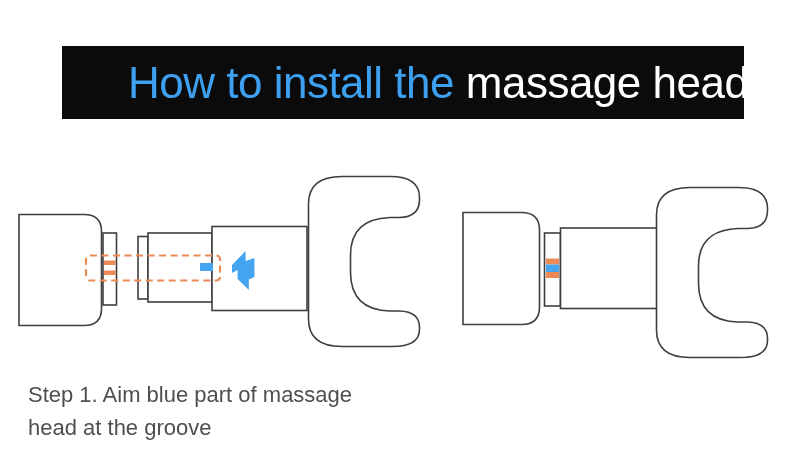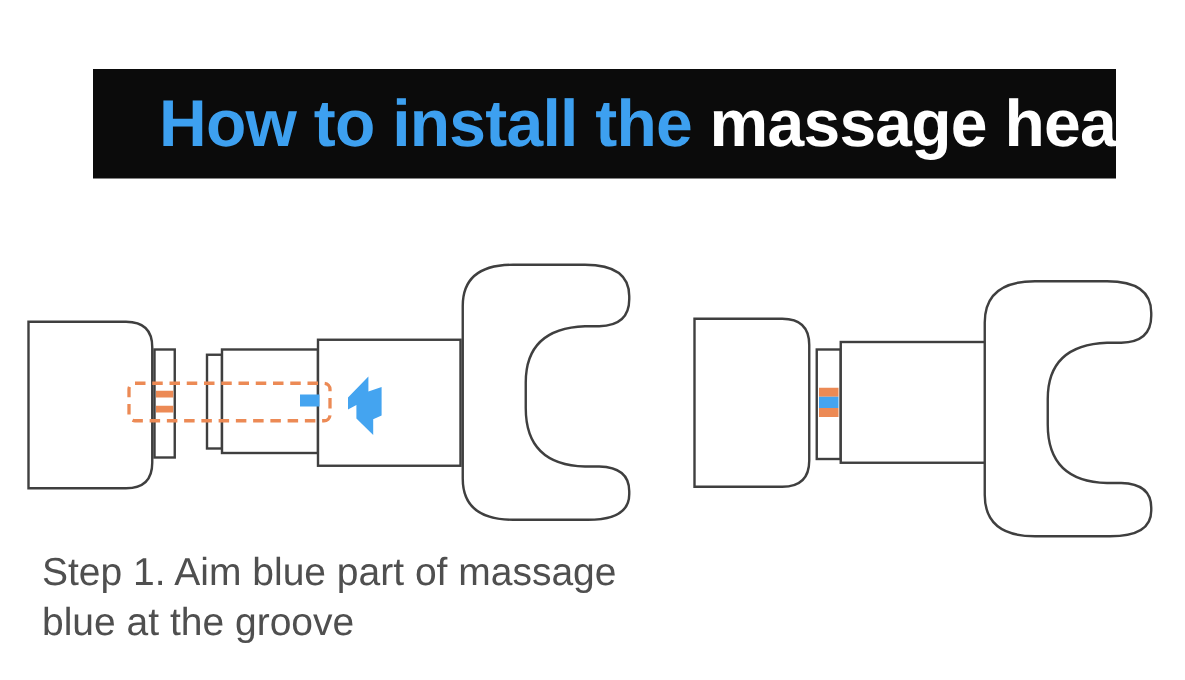--- a/index.html
+++ b/index.html
@@ -5,28 +5,28 @@
   html,body{margin:0;padding:0;background:#ffffff;}
   #stage{
     position:relative;width:790px;height:453px;background:#ffffff;overflow:hidden;
     font-family:"Liberation Sans","DejaVu Sans",sans-serif;
   }
   .banner{
     position:absolute;left:62px;top:46px;width:682px;height:73px;
     background:var(--banner-bg);display:flex;align-items:center;justify-content:center;
     white-space:pre;
   }
-  .banner .t{font-size:44px;font-weight:700;letter-spacing:-0.5px;line-height:1;}
+  .banner .t{font-size:44px;font-weight:400;letter-spacing:-0.5px;line-height:1;}
   .banner .hl{color:var(--banner-highlight);}
   .banner .wt{color:var(--banner-rest);}
   .diagram{position:absolute;top:150px;height:215px;}
   #diagram-step1{left:0;width:440px;}
   #diagram-step2{left:440px;width:350px;}
   .caption{
-    position:absolute;color:var(--caption);font-size:26px;line-height:33px;letter-spacing:0;
+    position:absolute;color:var(--caption);font-size:22px;line-height:33px;letter-spacing:0;margin-top:13px;
   }
   #caption-step1{left:28px;top:365px;}
   #caption-step2{left:458px;top:369px;}
   svg .part{fill:#ffffff;stroke:var(--outline);stroke-width:1.6;}
   svg .mark-orange{fill:var(--orange);stroke:none;}
   svg .mark-blue{fill:var(--blue);stroke:none;}
   svg .dashed{fill:none;stroke:var(--orange);stroke-width:2.2;stroke-dasharray:7 4.5;}
 </style>
 </head>
 <body>
@@ -73,16 +73,16 @@
 
     <path class="part" d="M690,187.5 H738 Q767.5,187.5 767.5,208.5 V210.5 Q767.5,228 747.5,228.5 H738 Q698.5,230 698.5,266 V283 Q698.5,321 738,322 H747.5 Q767.5,322.5 767.5,338.5 V340.5 Q767.5,357.5 740,357.5 H690 Q656.5,357.5 656.5,330 V215 Q656.5,187.5 690,187.5 Z"></path>
 
     <rect class="mark-orange" x="546" y="258.5" width="13" height="6"></rect>
     <rect class="mark-blue" x="546" y="264.5" width="13" height="7.5"></rect>
     <rect class="mark-orange" x="546" y="272" width="13" height="6"></rect>
   </svg>
 
   <div id="caption-step1" class="caption">
     <div>Step 1. Aim blue part of massage</div>
-    <div>blue at the groove</div>
+    <div>head at the groove</div>
   </div>
 
 </div>
 
 </body></html>

